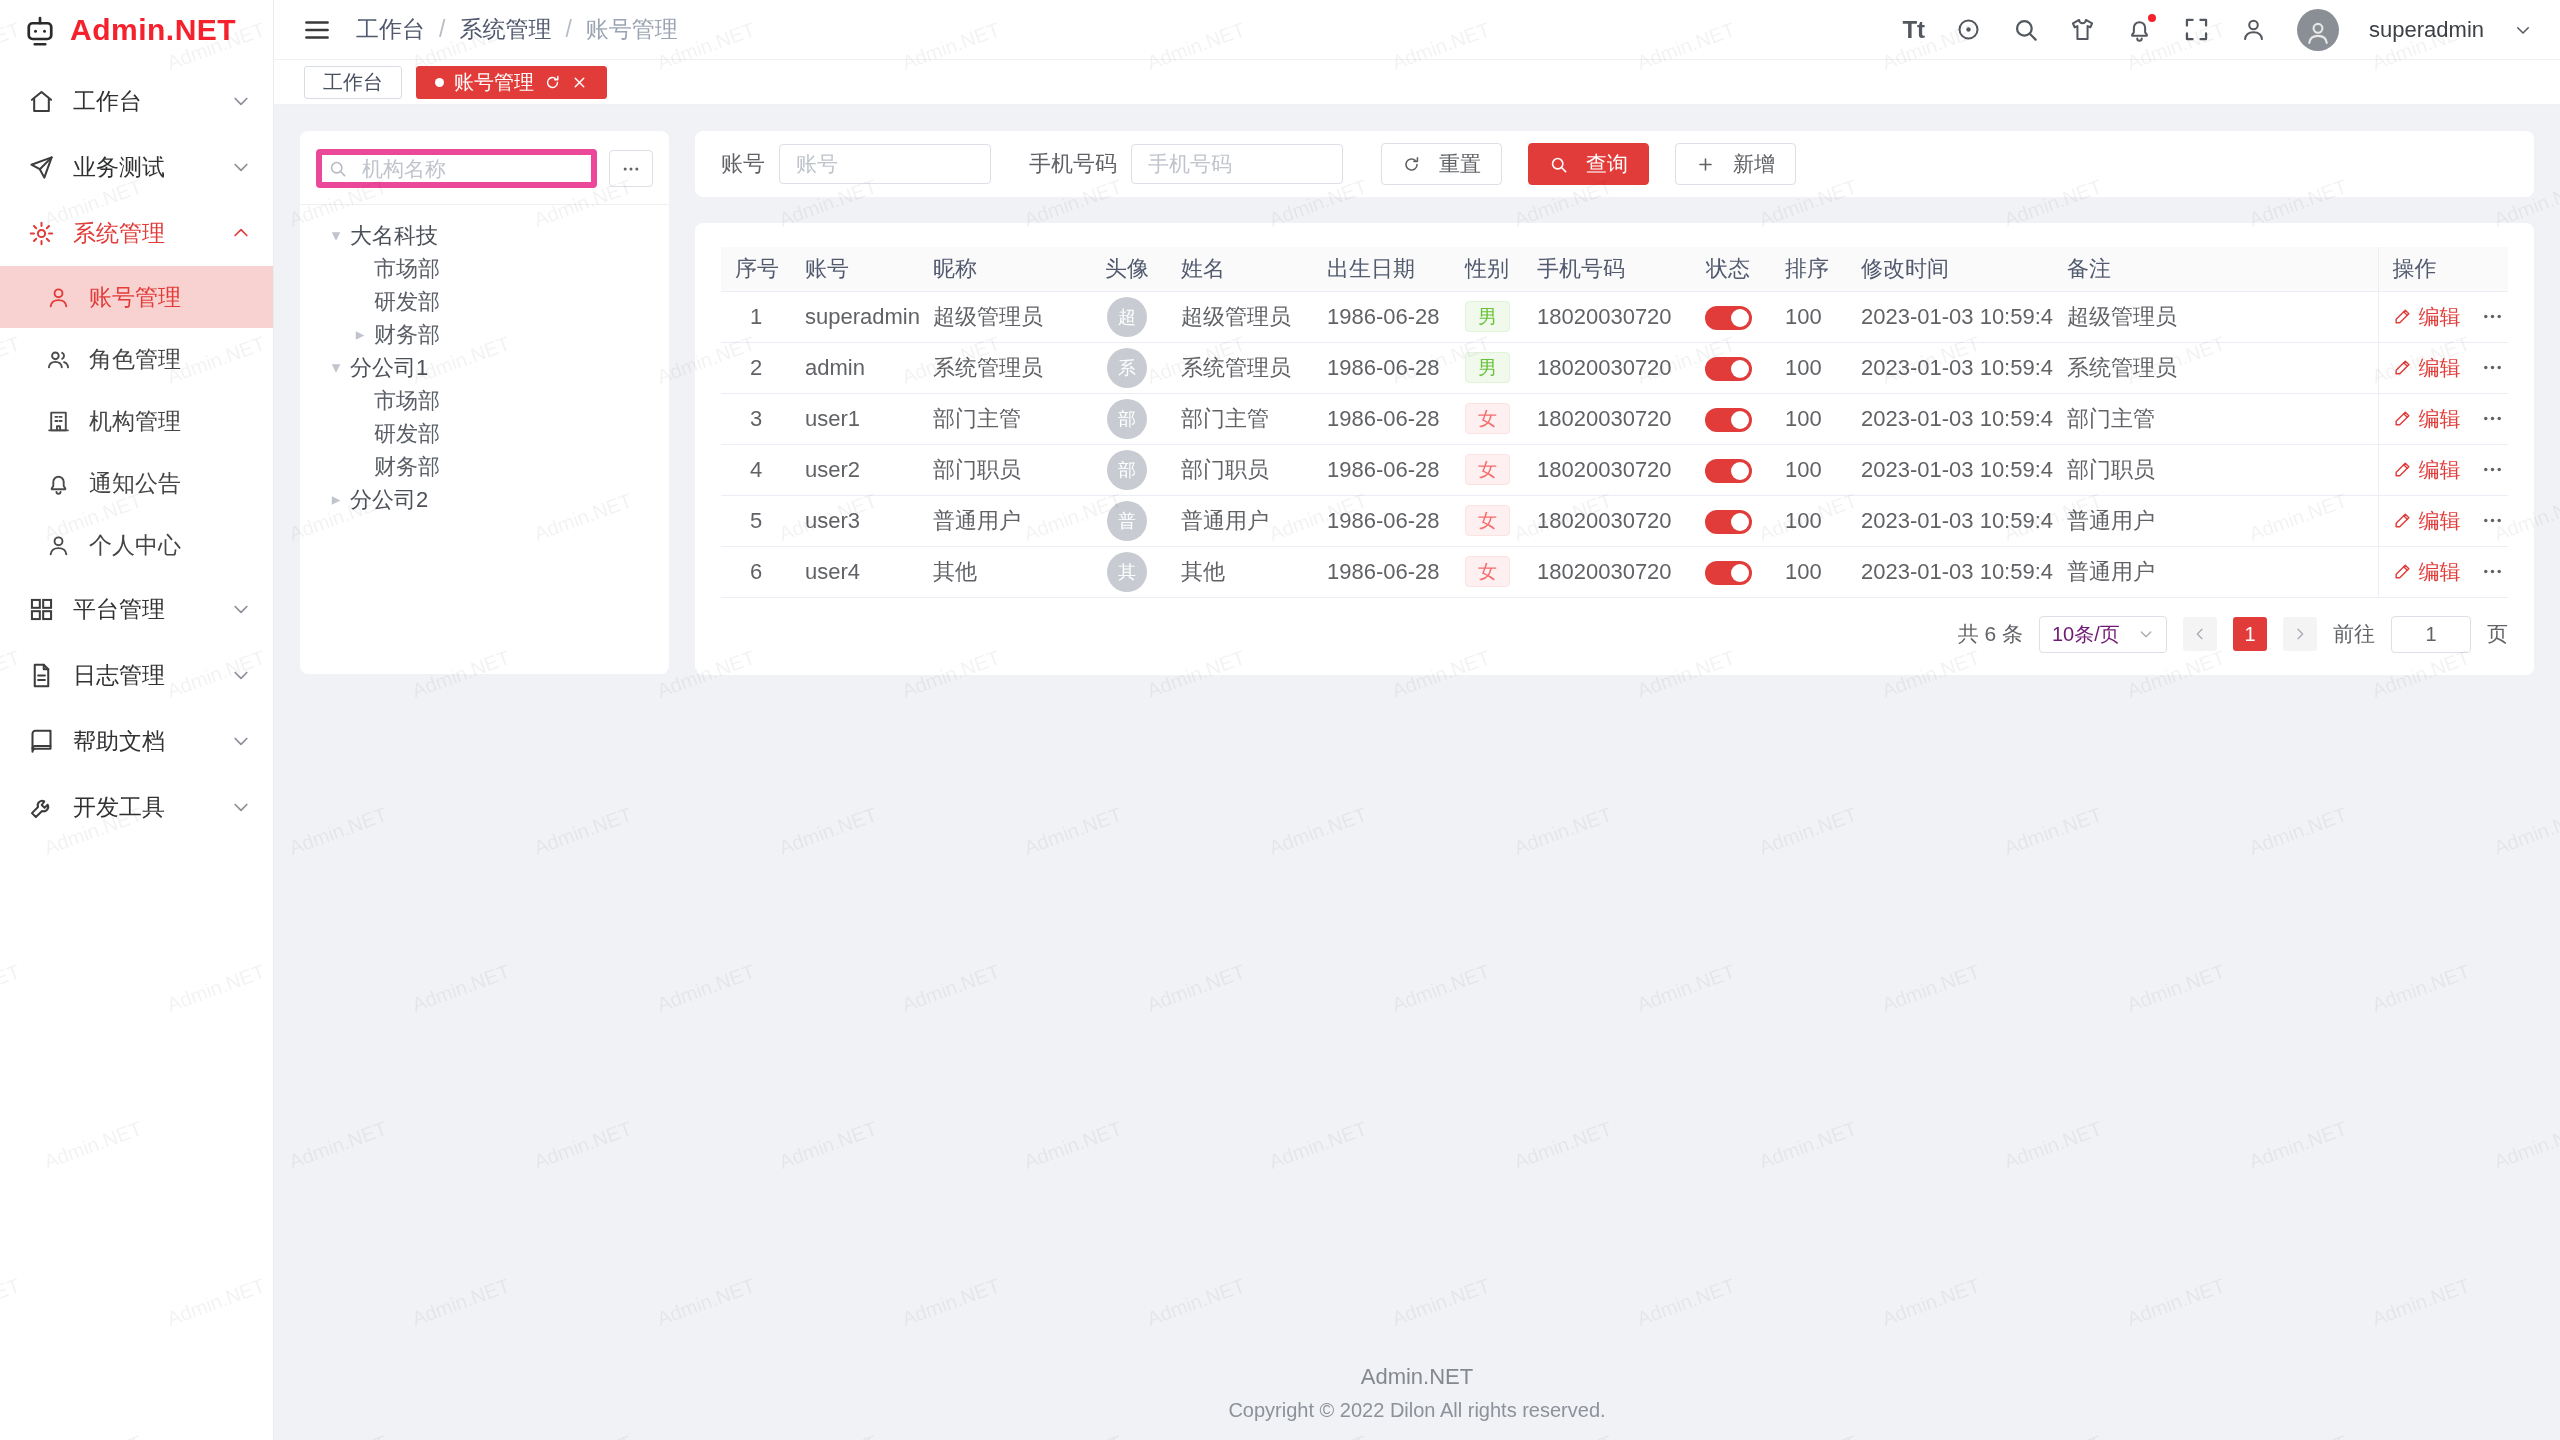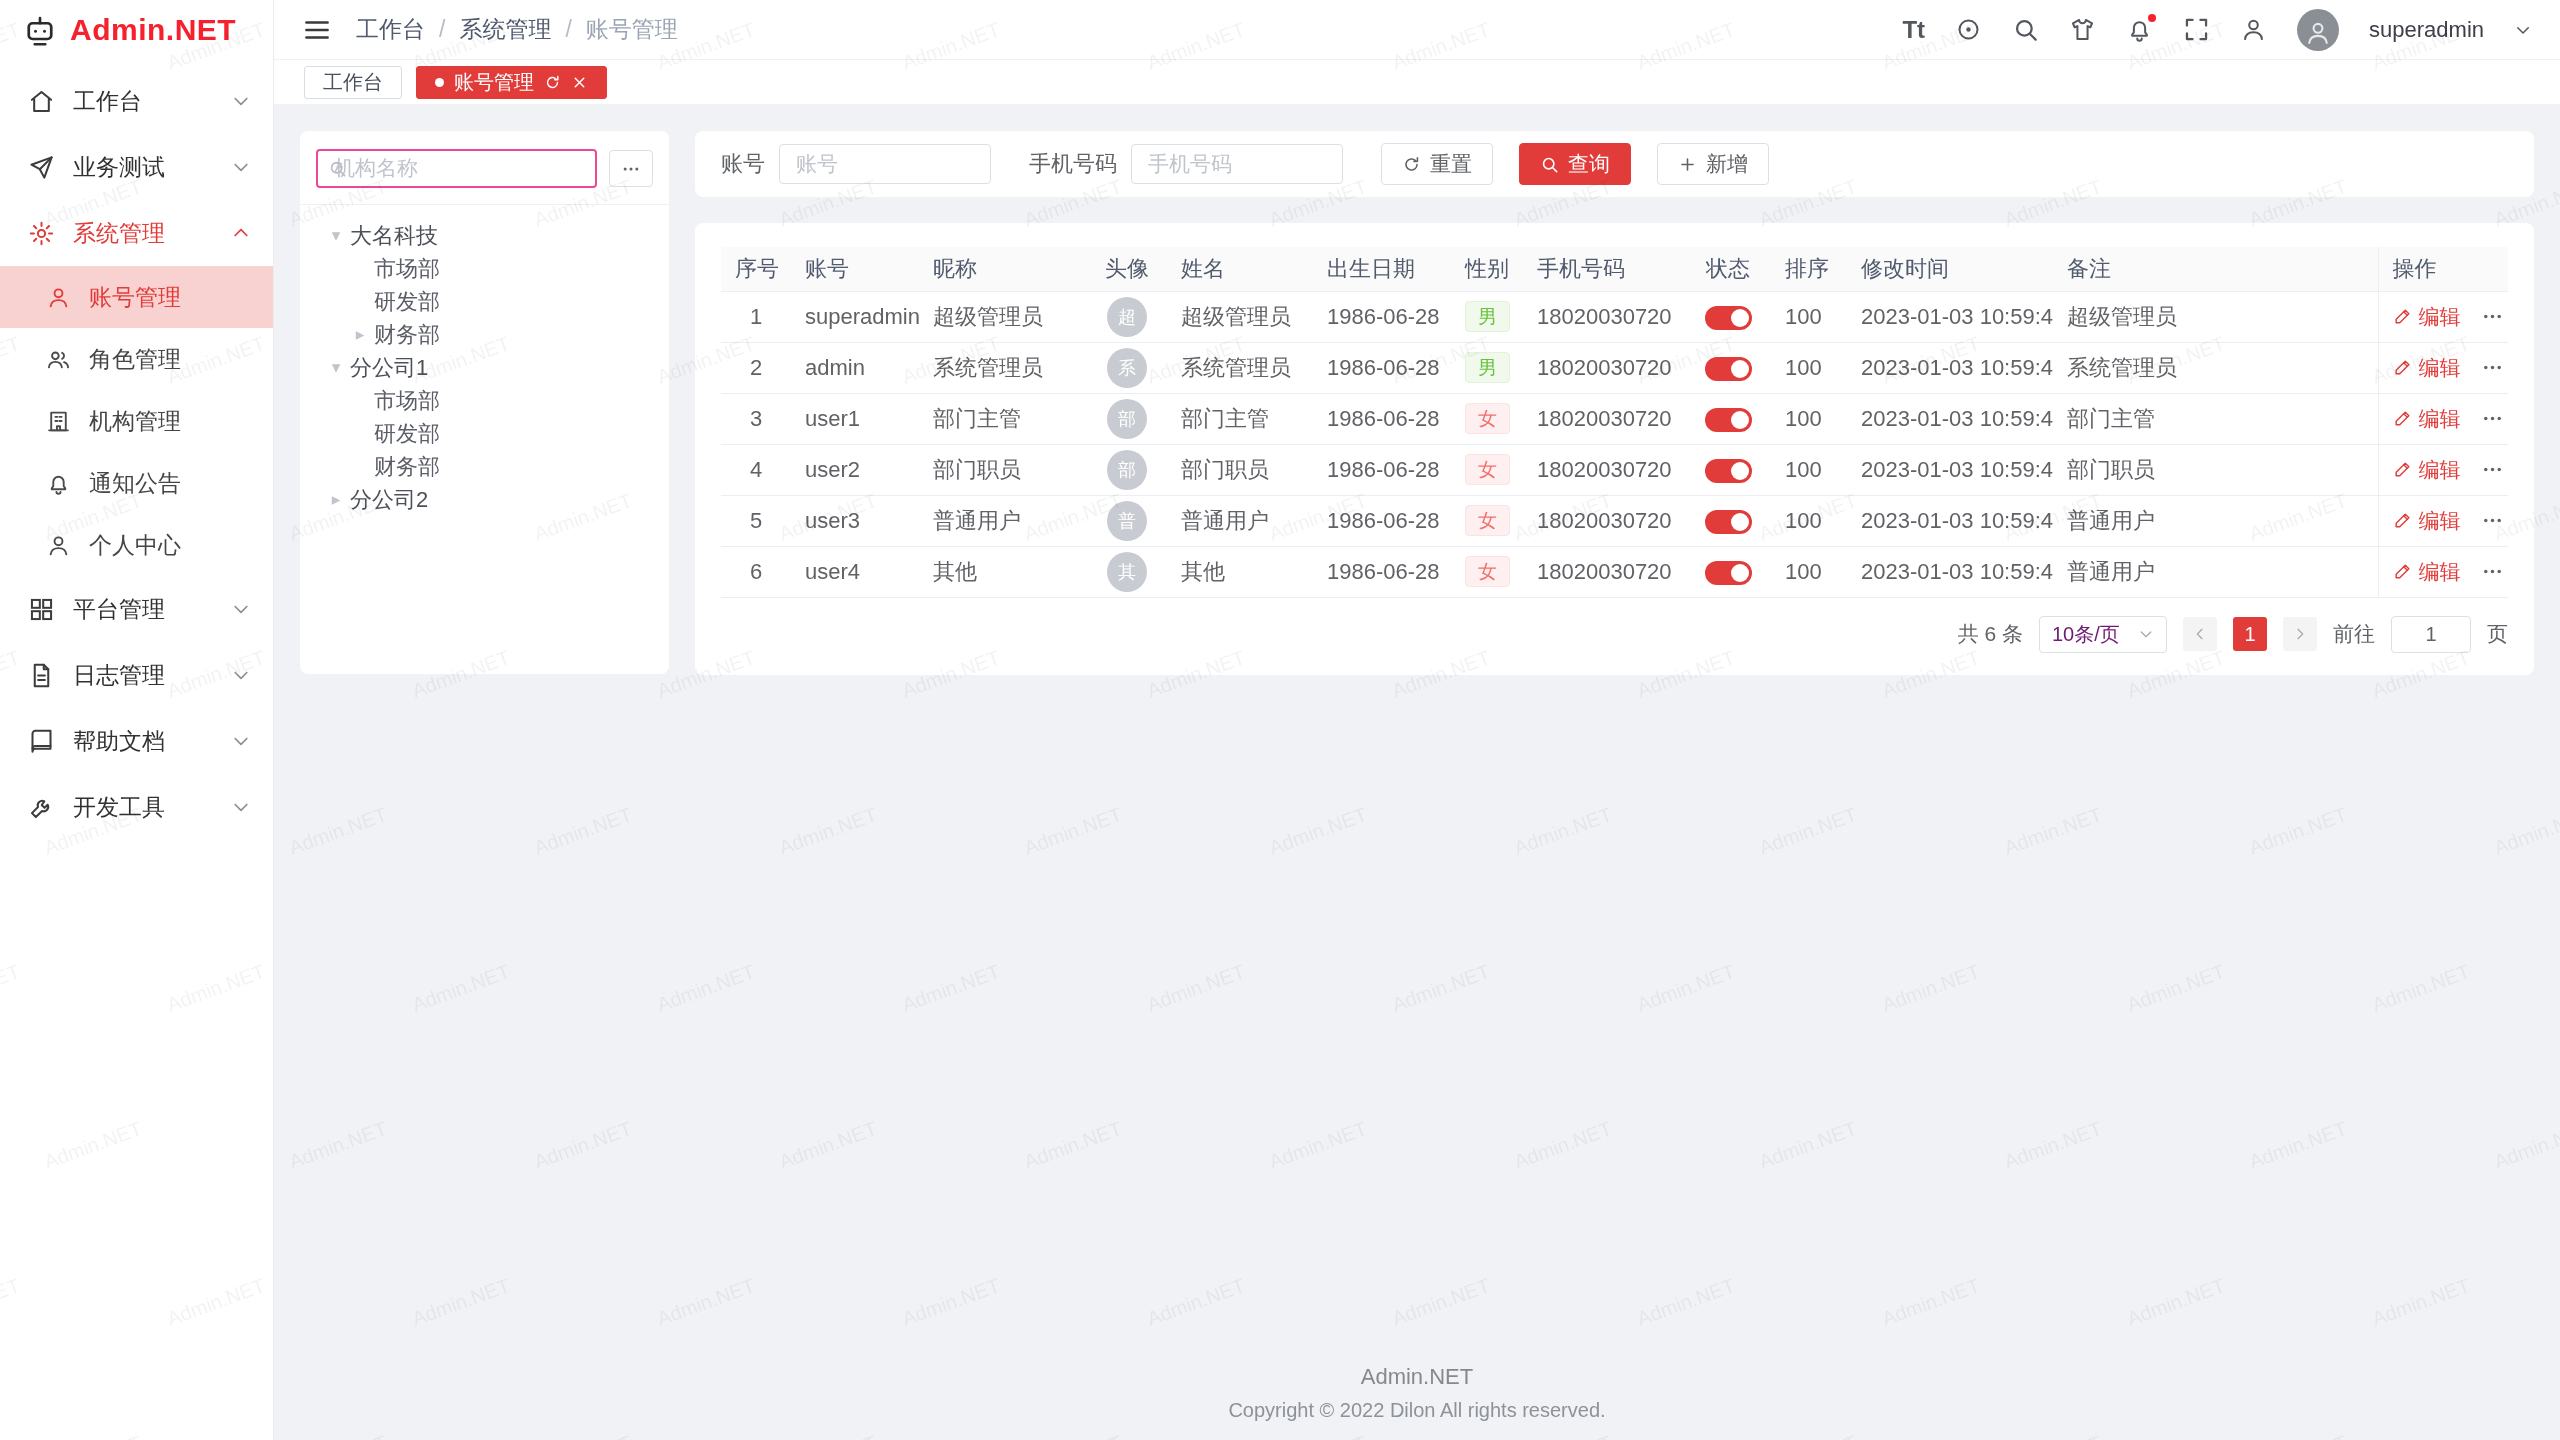--- a/index.html
+++ b/index.html
@@ -50,37 +50,37 @@
   .tab-dot{width:9px;height:9px;border-radius:50%;background:#fff}
   .tab-ic{width:17px;height:17px;cursor:pointer}
 
   
   .content{flex:1;position:relative;padding:26px;display:flex;gap:26px;overflow:hidden}
   .card{background:#fff;border-radius:8px}
   .org-card{width:369px;height:543px;padding:18px 16px;flex-shrink:0;display:flex;flex-direction:column}
   .org-search-row{display:flex;align-items:center;gap:12px}
   .org-search{position:relative;flex:1}
   .org-search .s-ic{position:absolute;left:12px;top:10px;width:19px;height:19px;color:#b7bcc4}
-  .org-search input{width:100%;height:39px;border:2px solid #ec4899;border-radius:4px;padding:0 12px 0 16px;font-size:21px;color:#606266;outline:none;font-family:Liberation Serif, serif}
+  .org-search input{width:100%;height:39px;border:6px solid #ec4899;border-radius:4px;padding:0 12px 0 40px;font-size:21px;color:#606266;outline:none;font-family:Liberation Sans, sans-serif}
   .org-search input::placeholder{color:#bfc4cc}
   .more-btn{width:44px;height:37px;border:1px solid #dcdfe6;border-radius:4px;background:#fff;display:flex;align-items:center;justify-content:center;color:#606266;cursor:pointer}
   .more-btn svg{width:20px;height:20px}
   .org-divider{height:1px;background:#f0f0f0;margin:16px -16px 14px}
   .tree-node{height:33px;display:flex;align-items:center;cursor:pointer;color:#5a5e66;font-size:22px;white-space:nowrap}
   .tree-node.lv0{padding-left:6px;color:#4c5058}
   .tree-node.lv1{padding-left:30px}
   .tree-caret{width:28px;display:inline-flex;justify-content:center;color:#c0c4cc;font-size:17px;flex-shrink:0}
 
   .right-col{flex:1;display:flex;flex-direction:column;gap:26px;min-width:0}
   .filter-card{height:66px;display:flex;align-items:center;padding:0 26px;flex-shrink:0}
   .f-label{font-size:22px;color:#606266;margin-right:14px;white-space:nowrap}
   .f-input{width:212px;height:40px;border:1px solid #dcdfe6;border-radius:4px;padding:0 16px;font-size:21px;color:#606266;outline:none;font-family:inherit}
   .f-input::placeholder{color:#bfc4cc}
   .f-gap{width:38px;flex-shrink:0}
-  .btn{height:42px;display:inline-flex;align-items:center;gap:9px;padding:0 20px;border:1px solid #dcdfe6;border-radius:4px;background:#fff;color:#606266;font-size:21px;cursor:pointer;white-space:nowrap;font-family:inherit}
+  .btn{height:42px;display:inline-flex;align-items:center;gap:18px;padding:0 20px;border:1px solid #dcdfe6;border-radius:4px;background:#fff;color:#606266;font-size:21px;cursor:pointer;white-space:nowrap;font-family:inherit}
   .btn svg{width:19px;height:19px}
   .btn.primary{background:#e13c39;border-color:#e13c39;color:#fff}
   .btn + .btn{margin-left:26px}
 
   .table-card{padding:24px 26px 22px}
   table{width:100%;border-collapse:collapse;table-layout:fixed}
   th{height:44px;background:#fafafa;font-weight:normal;text-align:left;font-size:22px;color:#515a6e;padding:0 14px;border-bottom:1px solid #ebeef5;white-space:nowrap;overflow:hidden}
   td{height:51px;font-size:22px;color:#606266;padding:0 14px;border-bottom:1px solid #ebeef5;white-space:nowrap;overflow:hidden}
   .col-center{text-align:center}
   th.col-ops,td.col-ops{border-left:1px solid #ebeef5}

